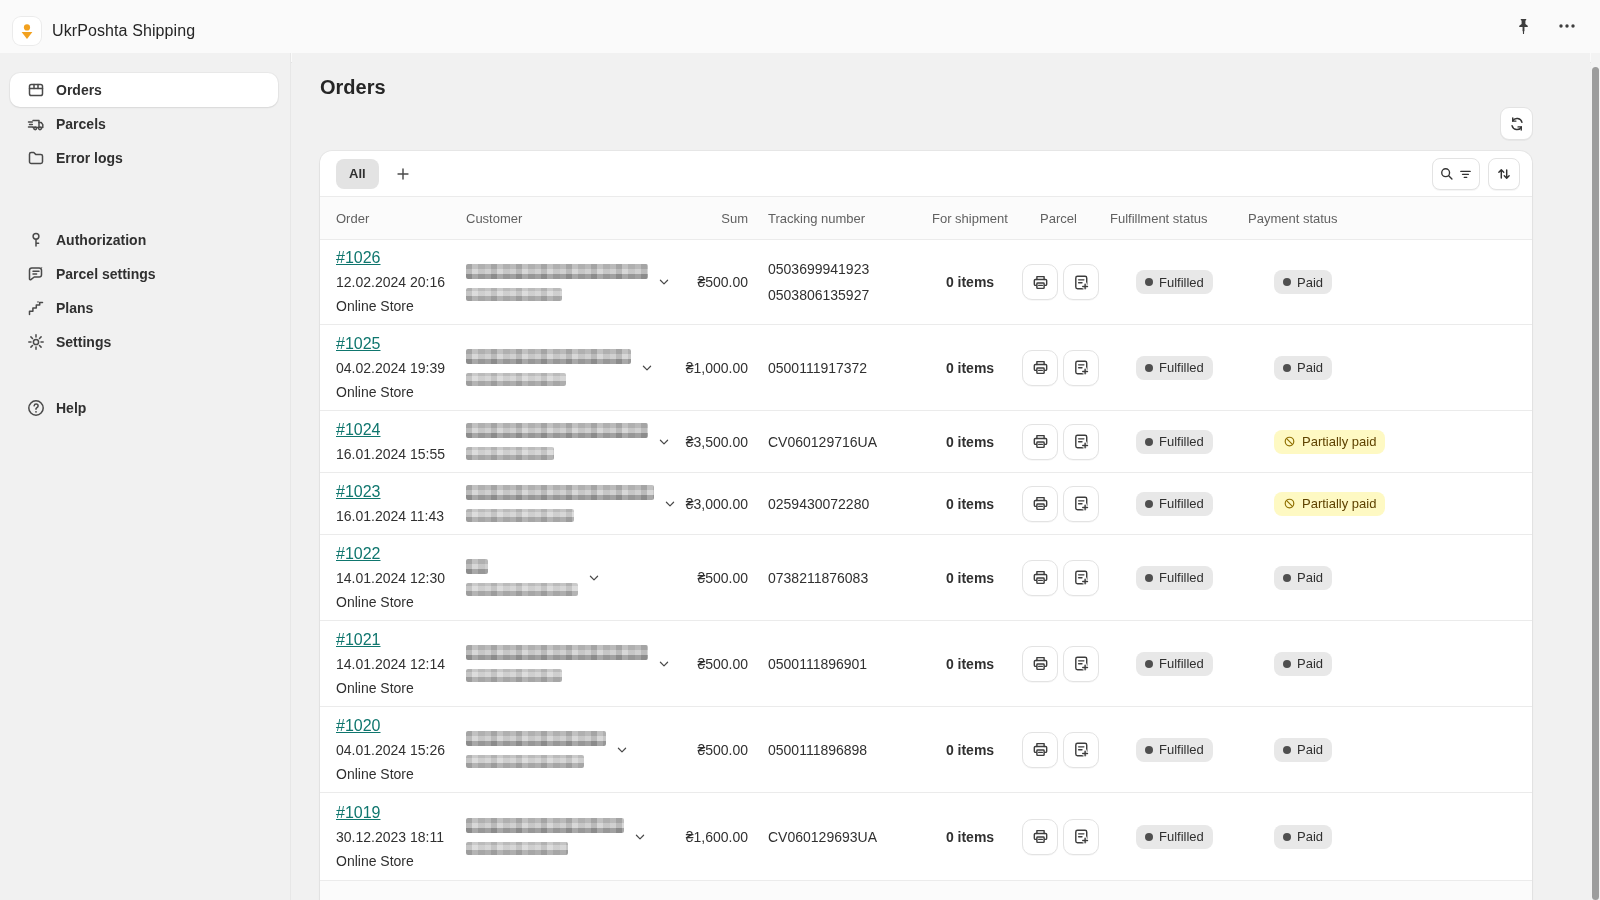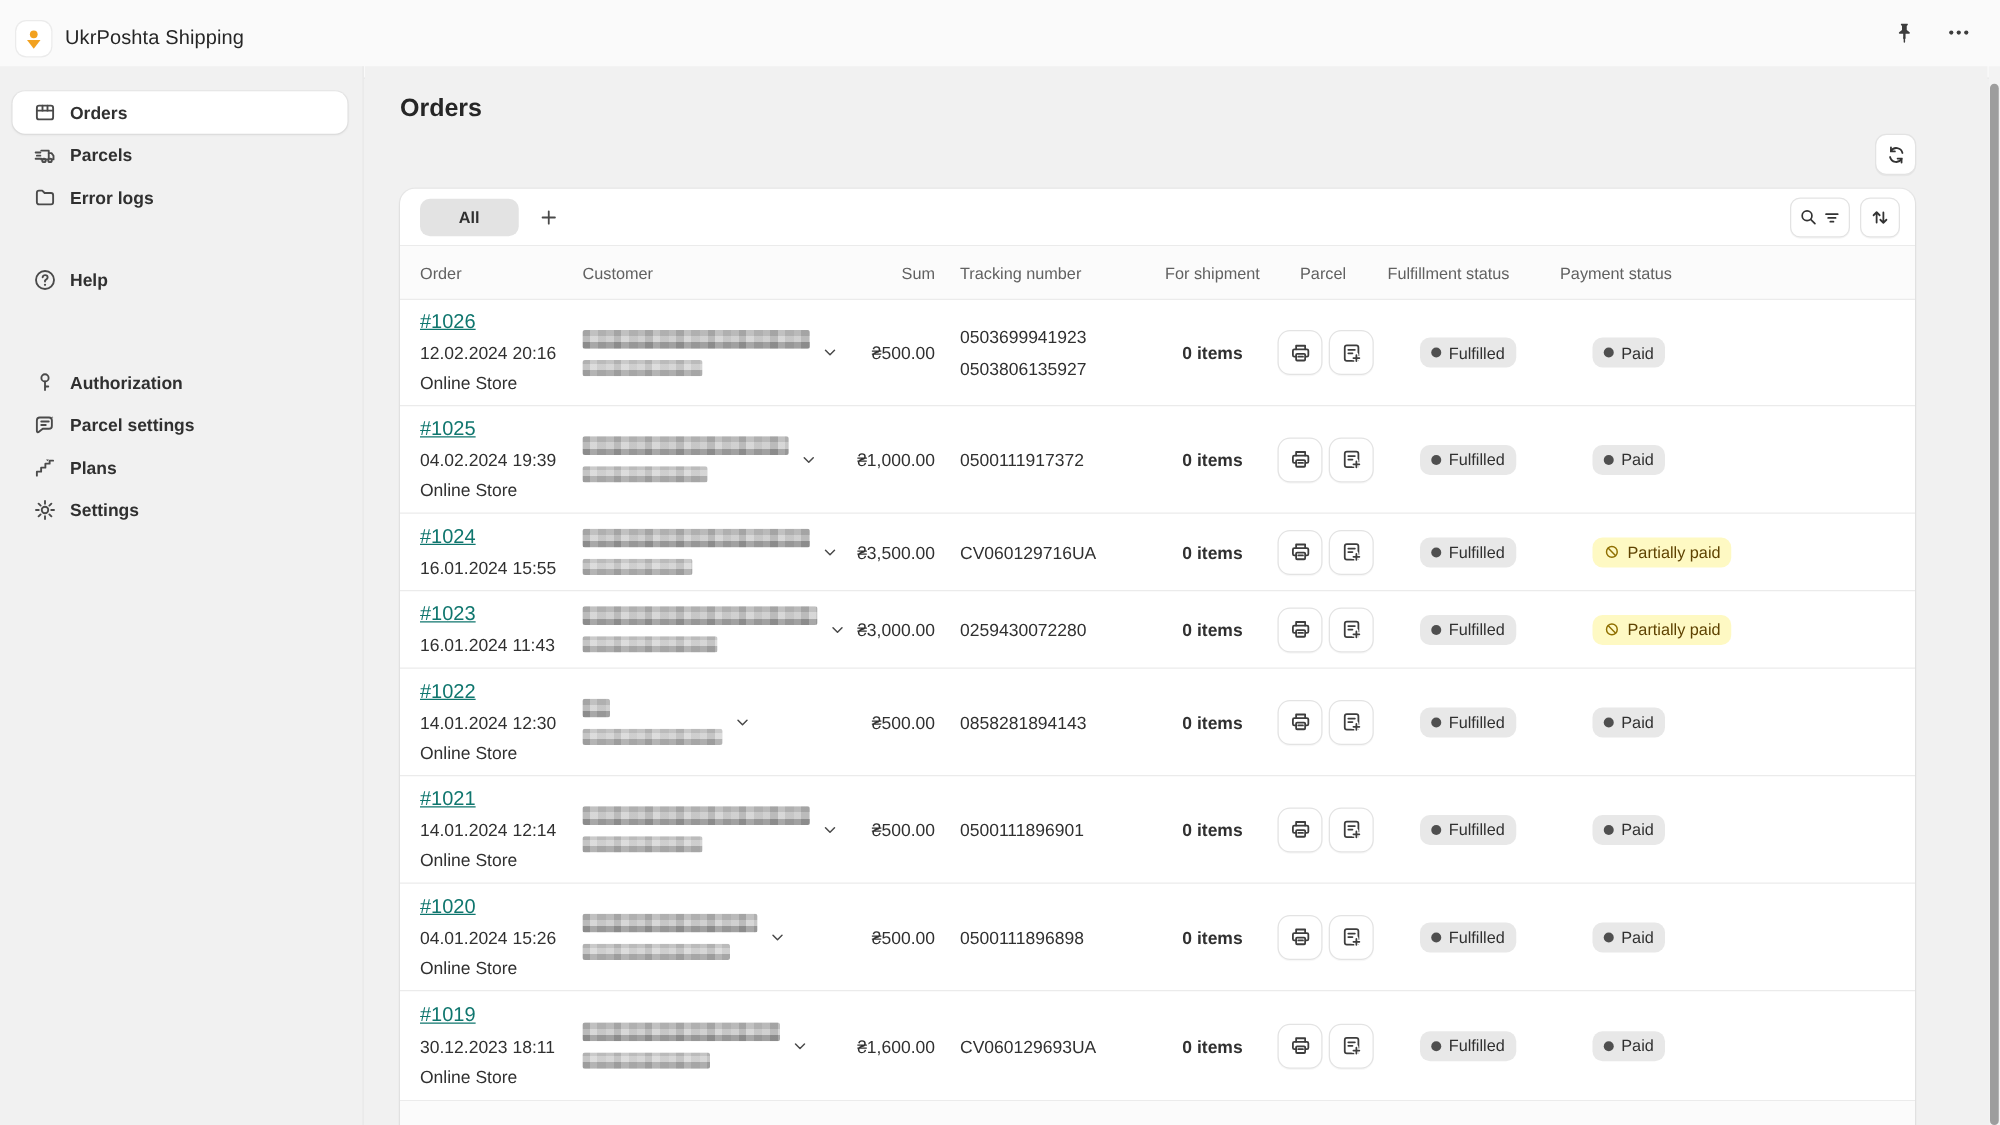--- a/index.html
+++ b/index.html
@@ -25,21 +25,21 @@
 
   
   .main { position:absolute; left:292px; top:53px; width:1298px; height:847px; background:#f1f1f1; }
   .page-title { position:absolute; left:28px; top:23px; font-size:20px; font-weight:700; color:#262626; }
   .refresh-btn { position:absolute; left:1208px; top:54px; width:33px; height:33px; background:#fff; border:1px solid #e3e3e3; border-radius:9px; display:flex; align-items:center; justify-content:center; cursor:pointer; color:#333; box-shadow:0 1px 0 rgba(0,0,0,.04); }
 
   .card { position:absolute; left:28px; top:98px; width:1212px; height:760px; background:#fff; border-radius:12px 12px 0 0; box-shadow:0 1px 2px rgba(0,0,0,.08), 0 0 0 1px rgba(0,0,0,.04); }
 
   
   .card-toolbar { height:46px; display:flex; align-items:center; padding:0 12px 0 16px; border-bottom:1px solid #ebebeb; }
-  .tab-pill { height:30px; padding:0 31px; display:flex; align-items:center; background:#e3e3e3; border-radius:8px; font-size:13px; font-weight:600; color:#303030; cursor:pointer; }
+  .tab-pill { height:30px; padding:0 13px; display:flex; align-items:center; background:#e3e3e3; border-radius:8px; font-size:13px; font-weight:600; color:#303030; cursor:pointer; }
   .add-tab-btn { width:28px; height:28px; margin-left:10px; display:flex; align-items:center; justify-content:center; border-radius:8px; cursor:pointer; color:#4a4a4a; }
   .toolbar-right { margin-left:auto; display:flex; gap:8px; }
   .tool-btn { height:32px; background:#fff; border:1px solid #e3e3e3; border-radius:8px; display:flex; align-items:center; justify-content:center; gap:2px; cursor:pointer; color:#333; box-shadow:0 1px 0 rgba(0,0,0,.04); }
   .tool-btn.search-filter { width:48px; }
   .tool-btn.sort { width:32px; }
 
   
   .grid-row { display:grid; grid-template-columns:130px 192px 90px 170px 104px 88px 138px 1fr; align-items:center; padding:0 16px; }
   .thead { height:43px; background:#fbfbfb; border-bottom:1px solid #ebebeb; color:#616161; font-size:13px; }
   .thead .hc-sum { text-align:right; }
@@ -131,69 +131,69 @@
       </div>
       <div class="nav-item">
         <span class="nav-ic">
           <svg width="20" height="20" viewBox="0 0 20 20" fill="none" stroke="currentColor" stroke-width="1.5" stroke-linecap="round" stroke-linejoin="round">
             <path d="M3.5 6.2c0-.9.7-1.7 1.7-1.7h2.6l1.9 1.9h5.1c.9 0 1.7.7 1.7 1.7v5.7c0 .9-.7 1.7-1.7 1.7H5.2c-.9 0-1.7-.7-1.7-1.7z"></path>
           </svg>
         </span>
         <span class="nav-label">Error logs</span>
       </div>
     </div>
+  <div class="nav-group g2">
+      <div class="nav-item">
+        <span class="nav-ic">
+          <svg width="20" height="20" viewBox="0 0 20 20" fill="none" stroke="currentColor" stroke-width="1.5" stroke-linecap="round" stroke-linejoin="round">
+            <circle cx="10" cy="6.3" r="2.9"></circle>
+            <path d="M10 9.2V16M10 13.2h2.6"></path>
+          </svg>
+        </span>
+        <span class="nav-label">Authorization</span>
+      </div>
+      <div class="nav-item">
+        <span class="nav-ic">
+          <svg width="20" height="20" viewBox="0 0 20 20" fill="none" stroke="currentColor" stroke-width="1.5" stroke-linecap="round" stroke-linejoin="round">
+            <path d="M3.5 6.3c0-1.3 1-2.3 2.3-2.3h7.4c1.3 0 2.3 1 2.3 2.3v4.4c0 1.3-1 2.3-2.3 2.3H8.2l-3.3 2.6c-.6.5-1.4 0-1.4-.7z"></path>
+            <path d="M7 7.2h6M7 10h3.6"></path>
+            <path d="M15.7 2.8l.2.8.8.2-.8.2-.2.8-.2-.8-.8-.2.8-.2z" fill="currentColor" stroke="none"></path>
+          </svg>
+        </span>
+        <span class="nav-label">Parcel settings</span>
+      </div>
+      <div class="nav-item">
+        <span class="nav-ic">
+          <svg width="20" height="20" viewBox="0 0 20 20" fill="none" stroke="currentColor" stroke-width="1.5" stroke-linecap="round" stroke-linejoin="round">
+            <path d="M3.5 16.5v-3.2h3.4v-3.2h3.4V6.9h3.4V4.5h2.8"></path>
+            <path d="M15 3l1.5 1.8L18 3z" fill="currentColor" stroke="none" transform="translate(-1.2 1.2) scale(0.8)"></path>
+          </svg>
+        </span>
+        <span class="nav-label">Plans</span>
+      </div>
+      <div class="nav-item">
+        <span class="nav-ic">
+          <svg width="20" height="20" viewBox="0 0 20 20" fill="none" stroke="currentColor" stroke-width="1.5" stroke-linecap="round" stroke-linejoin="round">
+            <circle cx="10" cy="10" r="2.6"></circle>
+            <path d="M10 2.8v2.2M10 15v2.2M17.2 10H15M5 10H2.8M15.1 4.9l-1.6 1.6M6.5 13.5l-1.6 1.6M15.1 15.1l-1.6-1.6M6.5 6.5 4.9 4.9"></path>
+          </svg>
+        </span>
+        <span class="nav-label">Settings</span>
+      </div>
+    </div>
   <div class="nav-group g3">
       <div class="nav-item">
         <span class="nav-ic">
           <svg width="20" height="20" viewBox="0 0 20 20" fill="none" stroke="currentColor" stroke-width="1.5" stroke-linecap="round" stroke-linejoin="round">
             <circle cx="10" cy="10" r="7.2"></circle>
             <path d="M8.1 7.8c.2-1 1-1.7 2-1.7 1.1 0 2 .8 2 1.9 0 1.4-1.6 1.6-2.1 2.6v.6"></path>
             <circle cx="10" cy="13.8" r=".9" fill="currentColor" stroke="none"></circle>
           </svg>
         </span>
         <span class="nav-label">Help</span>
-      </div>
-    </div>
-  <div class="nav-group g2">
-      <div class="nav-item">
-        <span class="nav-ic">
-          <svg width="20" height="20" viewBox="0 0 20 20" fill="none" stroke="currentColor" stroke-width="1.5" stroke-linecap="round" stroke-linejoin="round">
-            <circle cx="10" cy="6.3" r="2.9"></circle>
-            <path d="M10 9.2V16M10 13.2h2.6"></path>
-          </svg>
-        </span>
-        <span class="nav-label">Authorization</span>
-      </div>
-      <div class="nav-item">
-        <span class="nav-ic">
-          <svg width="20" height="20" viewBox="0 0 20 20" fill="none" stroke="currentColor" stroke-width="1.5" stroke-linecap="round" stroke-linejoin="round">
-            <path d="M3.5 6.3c0-1.3 1-2.3 2.3-2.3h7.4c1.3 0 2.3 1 2.3 2.3v4.4c0 1.3-1 2.3-2.3 2.3H8.2l-3.3 2.6c-.6.5-1.4 0-1.4-.7z"></path>
-            <path d="M7 7.2h6M7 10h3.6"></path>
-            <path d="M15.7 2.8l.2.8.8.2-.8.2-.2.8-.2-.8-.8-.2.8-.2z" fill="currentColor" stroke="none"></path>
-          </svg>
-        </span>
-        <span class="nav-label">Parcel settings</span>
-      </div>
-      <div class="nav-item">
-        <span class="nav-ic">
-          <svg width="20" height="20" viewBox="0 0 20 20" fill="none" stroke="currentColor" stroke-width="1.5" stroke-linecap="round" stroke-linejoin="round">
-            <path d="M3.5 16.5v-3.2h3.4v-3.2h3.4V6.9h3.4V4.5h2.8"></path>
-            <path d="M15 3l1.5 1.8L18 3z" fill="currentColor" stroke="none" transform="translate(-1.2 1.2) scale(0.8)"></path>
-          </svg>
-        </span>
-        <span class="nav-label">Plans</span>
-      </div>
-      <div class="nav-item">
-        <span class="nav-ic">
-          <svg width="20" height="20" viewBox="0 0 20 20" fill="none" stroke="currentColor" stroke-width="1.5" stroke-linecap="round" stroke-linejoin="round">
-            <circle cx="10" cy="10" r="2.6"></circle>
-            <path d="M10 2.8v2.2M10 15v2.2M17.2 10H15M5 10H2.8M15.1 4.9l-1.6 1.6M6.5 13.5l-1.6 1.6M15.1 15.1l-1.6-1.6M6.5 6.5 4.9 4.9"></path>
-          </svg>
-        </span>
-        <span class="nav-label">Settings</span>
       </div>
     </div>
 </div>
 
 <div class="main">
   <div class="page-title">Orders</div>
 
   <div class="refresh-btn">
     <svg width="18" height="18" viewBox="0 0 20 20" fill="none" stroke="#333" stroke-width="1.6" stroke-linecap="round">
       <path d="M15.5 8.2A5.6 5.6 0 0 0 5.2 6.6"></path>
@@ -442,21 +442,21 @@
               <div class="blur l2" style="width: 112px;"></div>
             </div>
             <span class="chev">
               <svg width="16" height="16" viewBox="0 0 20 20" fill="none" stroke="currentColor" stroke-width="1.5" stroke-linecap="round" stroke-linejoin="round">
                 <path d="M5.5 7.8 10 12.3l4.5-4.5"></path>
               </svg>
             </span>
           </div>
           <div class="c-sum">₴500.00</div>
           <div class="c-track">
-            <div>0858281894143</div>
+            <div>0738211876083</div>
           </div>
           <div class="c-ship">0 items</div>
           <div class="c-parcel">
             <div class="parcel-btn">
               <svg width="19" height="19" viewBox="0 0 20 20" fill="none" stroke="currentColor" stroke-width="1.5" stroke-linecap="round" stroke-linejoin="round">
                 <path d="M6.2 6.8V3.8h7.6v3"></path>
                 <rect x="3.5" y="6.8" width="13" height="6.2" rx="1.2"></rect>
                 <rect x="6.2" y="10.6" width="7.6" height="5.6" rx=".8" fill="#fff"></rect>
                 <path d="M8 13h4"></path>
               </svg>

